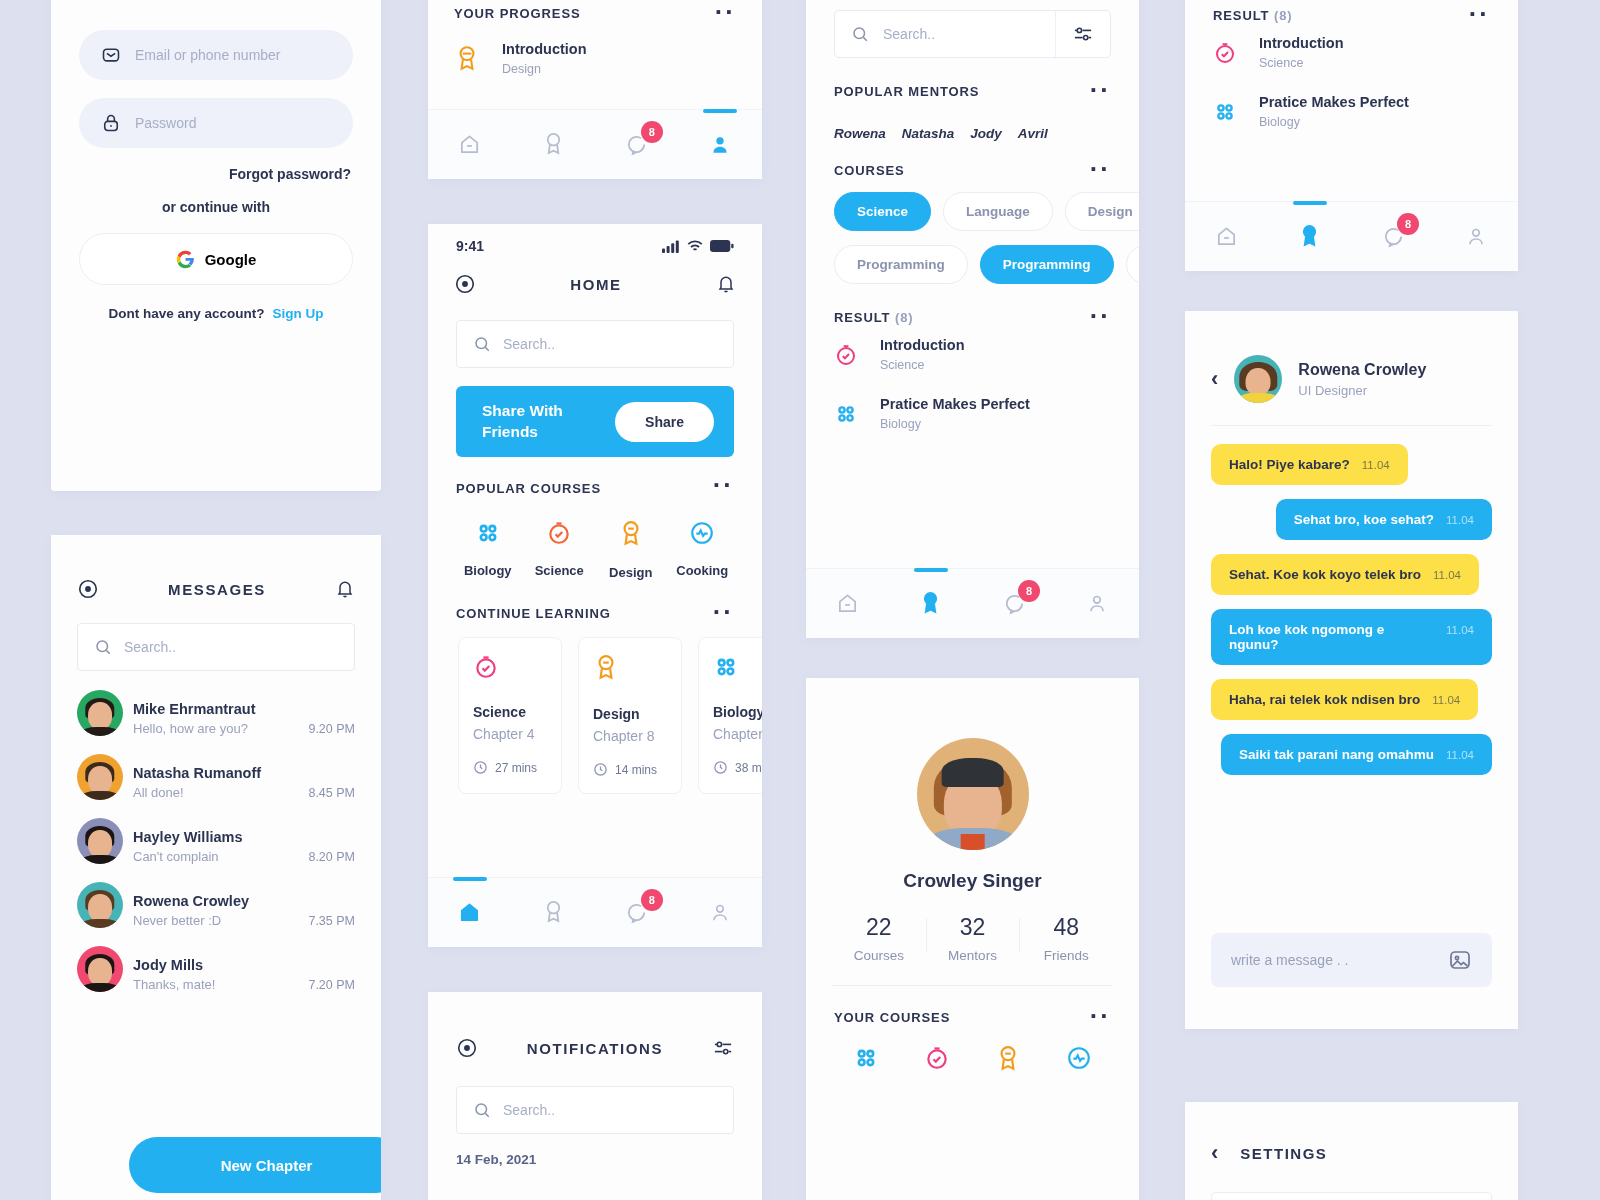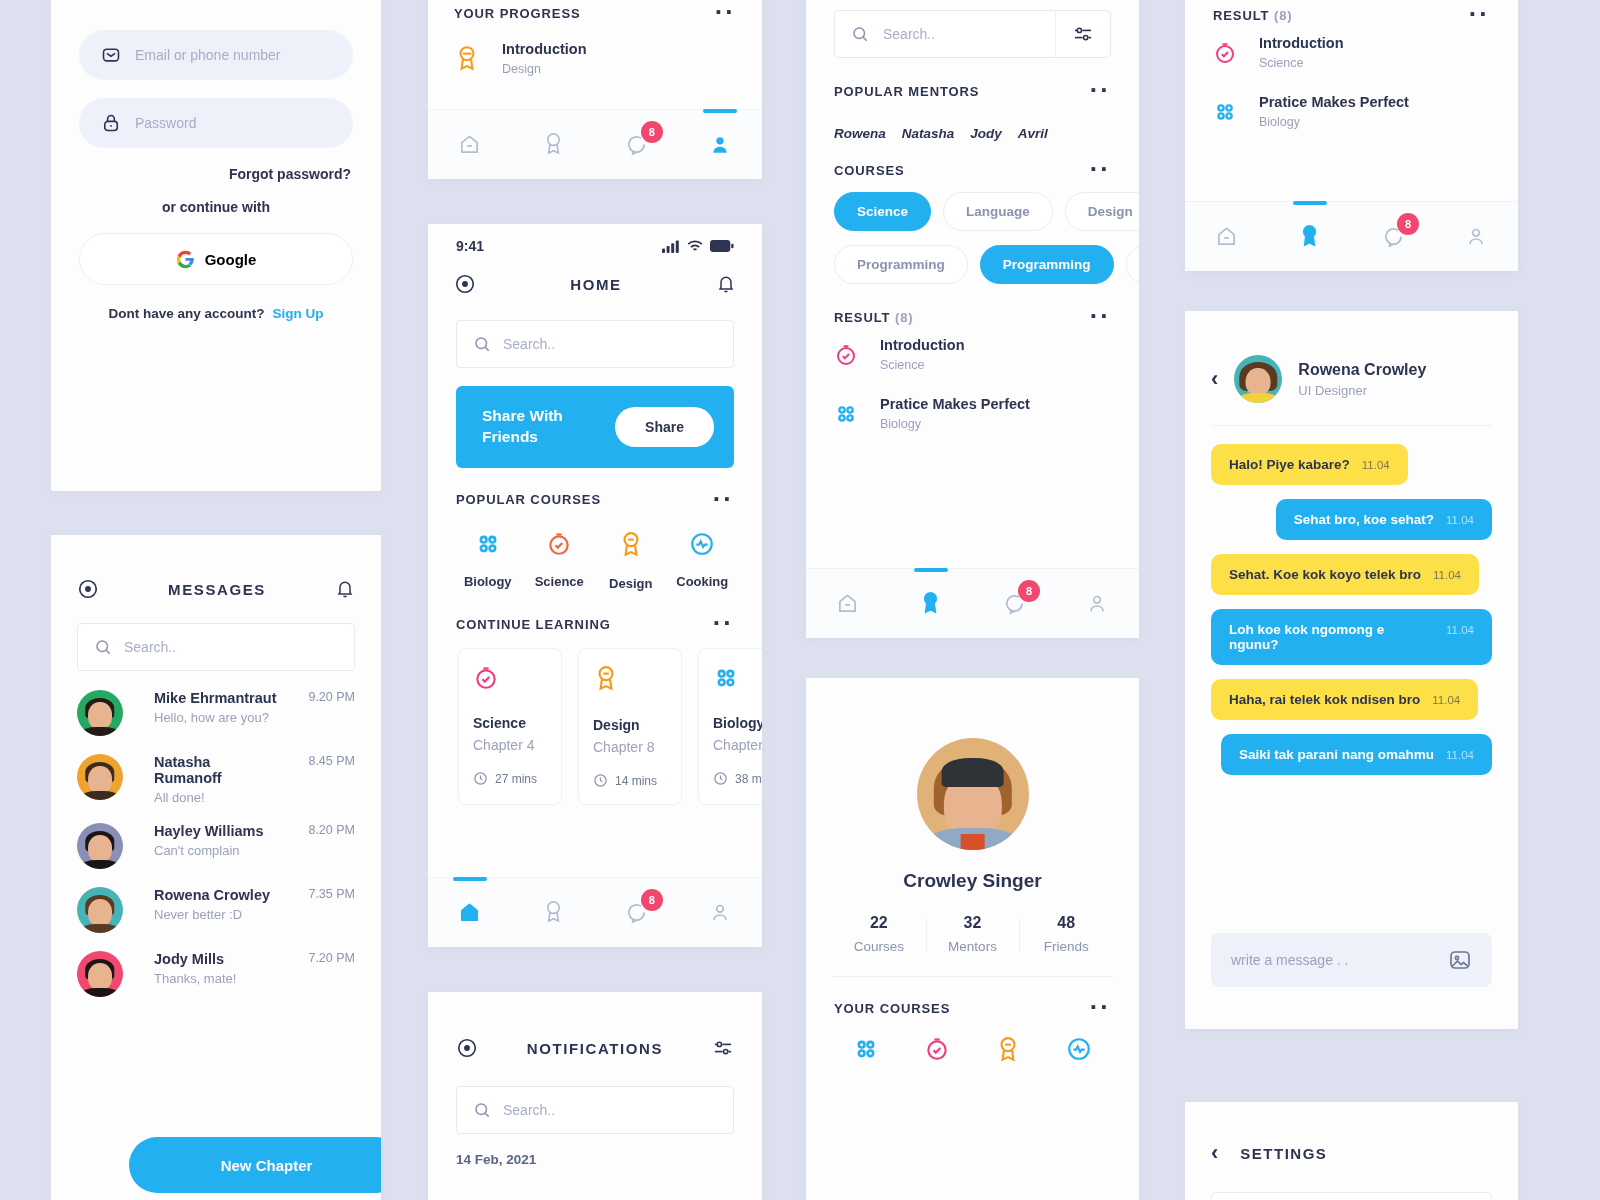--- a/index.html
+++ b/index.html
@@ -50,21 +50,21 @@
     width: calc(100% - 56px);
   }
   #login .signup { text-align: center; font-size: 13.5px; font-weight: bold; margin-top: 21px; }
   #login .signup .lnk { color: #22b0f0; margin-left: 8px; }
 
   
   #messages { left: 51px; top: 535px; width: 330px; height: 680px; }
   .hdrbar { display: flex; align-items: center; justify-content: space-between; padding: 0 26px; height: 40px; }
   .hdrbar .ttl { font-size: 15px; font-weight: bold; letter-spacing: 1.6px; }
   #messages .mlist { margin-top: 10px; }
-  .mrow { display: flex; align-items: flex-start; gap: 31px; padding: 9px 26px; }
+  .mrow { display: flex; align-items: flex-end; gap: 10px; padding: 9px 26px; }
   .mrow .av { width: 46px; height: 46px; border-radius: 50%; flex: 0 0 46px; position: relative; overflow: hidden;}
   .mrow .mid { flex: 1; min-width: 0; }
   .mrow .nm { font-size: 14.5px; font-weight: bold; }
   .mrow .pv { font-size: 13px; color: #9aa1bb; margin-top: 4px; }
   .mrow .tm { font-size: 12.5px; color: #8b93ae; white-space: nowrap; }
   #messages .newmsg {
     position: absolute; left: 78px; bottom: 22px; width: 275px; height: 56px; border-radius: 28px;
     background: #22b0f0; color: #fff; font-weight: bold; font-size: 15px; border: none;
     display: flex; align-items: center; justify-content: center;
   }
@@ -86,21 +86,21 @@
   .badge {
     position: absolute; top: 11px; right: 50%; margin-right: -26px;
     background: #f0486e; color: #fff; font-size: 11px; font-weight: bold;
     width: 22px; height: 22px; border-radius: 50%; display: flex; align-items: center; justify-content: center;
   }
 
   
   #home { left: 428px; top: 224px; width: 334px; height: 723px; }
   #home .status { display: flex; align-items: center; justify-content: space-between; padding: 14px 28px 0; font-size: 14px; font-weight: bold; }
   #home .banner {
-    margin: 18px 28px 0; height: 82px; border-radius: 6px; background: #22b0f0;
+    margin: 18px 28px 0; height: 71px; border-radius: 6px; background: #22b0f0;
     display: flex; align-items: center; justify-content: space-between; padding: 0 20px 0 26px;
   }
   #home .banner .bt { color: #fff; font-size: 15.5px; font-weight: bold; line-height: 1.35; }
   #home .banner .sb { background: #fff; color: #2d3452; font-weight: bold; font-size: 14px;
     border: none; border-radius: 22px; padding: 12px 30px; }
   .catrow { display: flex; padding: 0 24px; margin-top: 24px; }
   .catrow .cat { flex: 1; text-align: center; }
   .catrow .cat .lb { font-size: 13px; font-weight: bold; margin-top: 13px; }
   .cards { display: flex; gap: 16px; padding-left: 30px; margin-top: 16px; }
   .ccard {
@@ -133,21 +133,21 @@
   }
   .chip.on { background: #22b0f0; border-color: #22b0f0; color: #fff; }
 
   
   #profile { left: 806px; top: 678px; width: 333px; height: 570px; }
   #profile .pav { width: 112px; height: 112px; border-radius: 50%; margin: 22px auto 0; overflow: hidden; position: relative;}
   #profile .pname { text-align: center; font-size: 19px; font-weight: bold; margin-top: 20px; }
   #profile .stats { display: flex; margin-top: 22px; padding: 0 26px; }
   #profile .stat { flex: 1; text-align: center; position: relative; }
   #profile .stat + .stat::before { content: ""; position: absolute; left: 0; top: 4px; width: 1px; height: 34px; background: #eceff6; }
-  #profile .stat .sv { font-size: 16px; font-weight: bold; }
+  #profile .stat .sv { font-size: 23px; font-weight: normal; }
   #profile .stat .sl { font-size: 13.5px; color: #8b93ae; margin-top: 7px; }
   #profile .divider { height: 1px; background: #eef0f7; margin: 22px 26px 0; }
 
   
   #result { left: 1185px; top: -62px; width: 333px; height: 333px; }
   #result .inner { padding: 70px 28px 0; }
 
   
   #chat { left: 1185px; top: 311px; width: 333px; height: 718px; }
   #chat .chdr { display: flex; align-items: center; gap: 16px; padding: 44px 26px 0; }
@@ -397,21 +397,21 @@
     <span class="icon"><svg width="18" height="18" viewBox="0 0 24 24" fill="none" stroke="#8b93ae" stroke-width="2">
           <circle cx="11" cy="11" r="7"></circle>
           <path d="M16.5 16.5L21 21"></path>
         </svg></span>
     <span>Search..</span>
   </div>
   <div class="banner">
     <div class="bt">Share With<br>Friends</div>
     <button class="sb">Share</button>
   </div>
-  <div style="display:flex;align-items:flex-end;justify-content:space-between;padding:0 28px;margin-top:24px">
+  <div style="display:flex;align-items:flex-start;justify-content:space-between;padding:0 28px;margin-top:24px">
     <span class="sect-title">POPULAR COURSES</span>
     <span class="dots"></span>
   </div>
   <div class="catrow" id="home-cats">
   <div class="cat">
     <span class="icon"><svg width="26" height="26" viewBox="0 0 24 24" fill="none" stroke="#22b0f0" stroke-width="2.4">
             <circle cx="8" cy="8" r="2.6"></circle>
             <circle cx="16" cy="8" r="2.6"></circle>
             <circle cx="8" cy="16" r="2.6"></circle>
             <circle cx="16" cy="16" r="2.6"></circle>

